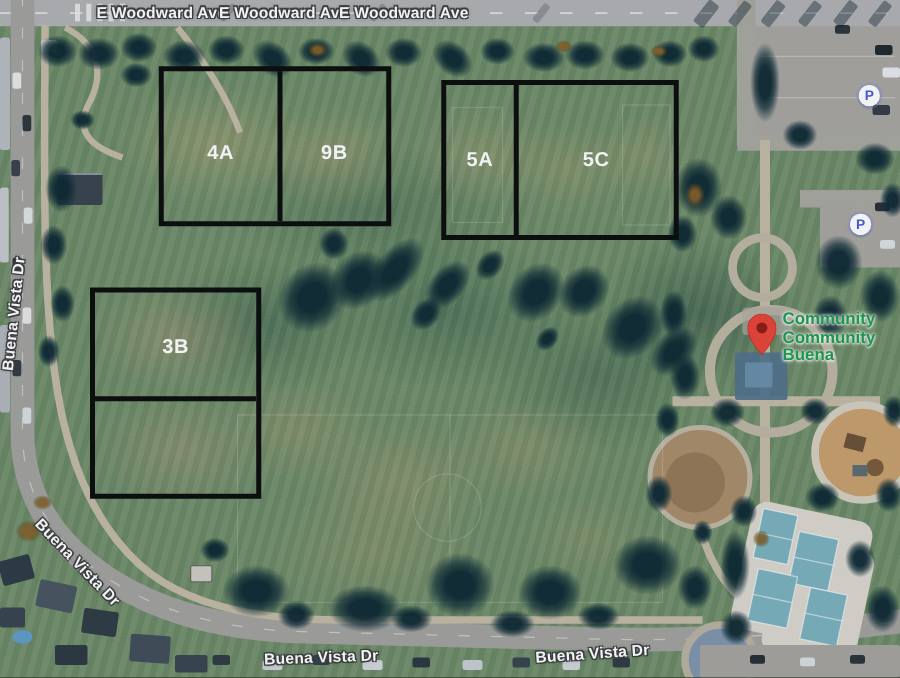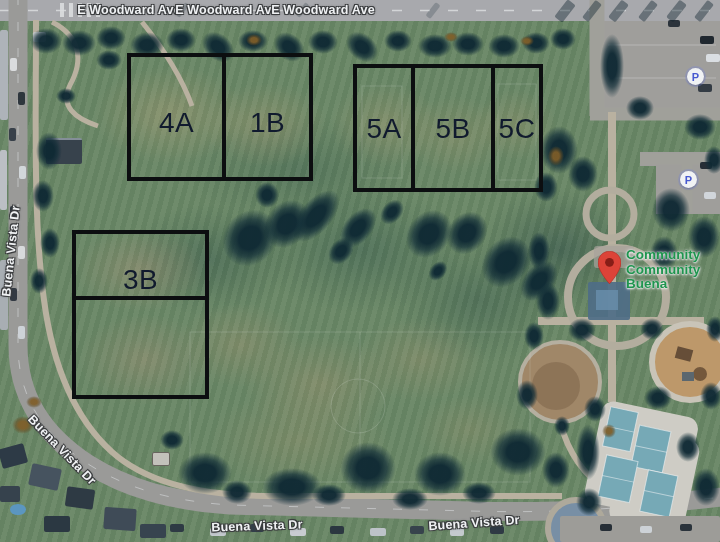--- a/index.html
+++ b/index.html
@@ -35,32 +35,32 @@
   
   .t{position:absolute;border-radius:50%;
      background:radial-gradient(closest-side, rgba(13,39,48,.96) 40%, rgba(16,44,53,.72) 66%, rgba(18,48,56,0) 100%);}
   .t.o{background:radial-gradient(closest-side, rgba(134,96,36,.92) 40%, rgba(108,80,32,.55) 70%, rgba(108,80,32,0) 100%);}
   .shd{position:absolute;background:rgba(14,34,44,.42);transform:rotate(38deg);border-radius:2px;}
   .car{position:absolute;border-radius:2px;}
   .bld{position:absolute;border-radius:2px;}
   
   .fgroup{position:absolute;border:4px solid #0a0a0a;display:flex;}
   .fcell{display:flex;align-items:center;justify-content:center;}
-  .flabel{font-weight:normal;font-size:28px;color:#0f172a;letter-spacing:.5px;}
+  .flabel{font-weight:bold;font-size:16px;color:#ffffff;letter-spacing:.5px;}
   #g4{left:127px;top:53px;width:186px;height:128px;}
   #g4 .fcell:first-child{width:95px;border-right:4px solid #0a0a0a;}
   #g4 .fcell:last-child{flex:1;}
   #g4 .flabel{margin-top:12px;}
   #g5{left:353px;top:64px;width:190px;height:128px;}
   #g5 .c1{width:58px;border-right:4px solid #0a0a0a;}
   #g5 .c2{width:80px;border-right:4px solid #0a0a0a;}
   #g5 .c3{flex:1;}
   #g5 .flabel{margin-top:2px;}
   #g3{left:72px;top:230px;width:137px;height:169px;flex-direction:column;}
-  #g3 .r1{height:66px;border-bottom:4px solid #0a0a0a;align-items:flex-end;}
+  #g3 .r1{height:87px;border-bottom:4px solid #0a0a0a;}
   #g3 .r1 .flabel{margin-top:5px;}
   #g3 .r2{flex:1;}
   #g3 .r2 .flabel{margin-top:10px;}
   
   .street{position:absolute;font-weight:bold;font-size:12.5px;color:#fff;white-space:nowrap;
     letter-spacing:.2px;
     text-shadow:-1px -1px 0 #3d3d3d,1px -1px 0 #3d3d3d,-1px 1px 0 #3d3d3d,1px 1px 0 #3d3d3d,0 0 3px #3d3d3d;}
   
   .poi{position:absolute;left:626px;top:248px;font-size:13.5px;font-weight:bold;line-height:14.5px;
     color:var(--poi-green,#1f9b4d);
@@ -306,29 +306,26 @@
   <div class="car" style="left:490px;top:526px;width:14px;height:8px;background:#303a42"></div>
   <div class="car" style="left:600px;top:524px;width:12px;height:7px;background:#262d33"></div>
   <div class="car" style="left:640px;top:526px;width:12px;height:7px;background:#dadde0"></div>
   <div class="car" style="left:680px;top:524px;width:12px;height:7px;background:#2b3238"></div>
 
   <div class="fgroup" id="g4">
     <div class="fcell">
       <span class="flabel">4A</span>
     </div>
     <div class="fcell">
-      <span class="flabel">1B</span>
+      <span class="flabel">9B</span>
     </div>
   </div>
   <div class="fgroup" id="g5">
     <div class="fcell c1">
       <span class="flabel">5A</span>
-    </div>
-    <div class="fcell c2">
-      <span class="flabel">5B</span>
     </div>
     <div class="fcell c3">
       <span class="flabel">5C</span>
     </div>
   </div>
   <div class="fgroup" id="g3">
     <div class="fcell r1">
       <span class="flabel">3B</span>
     </div>
   </div>

